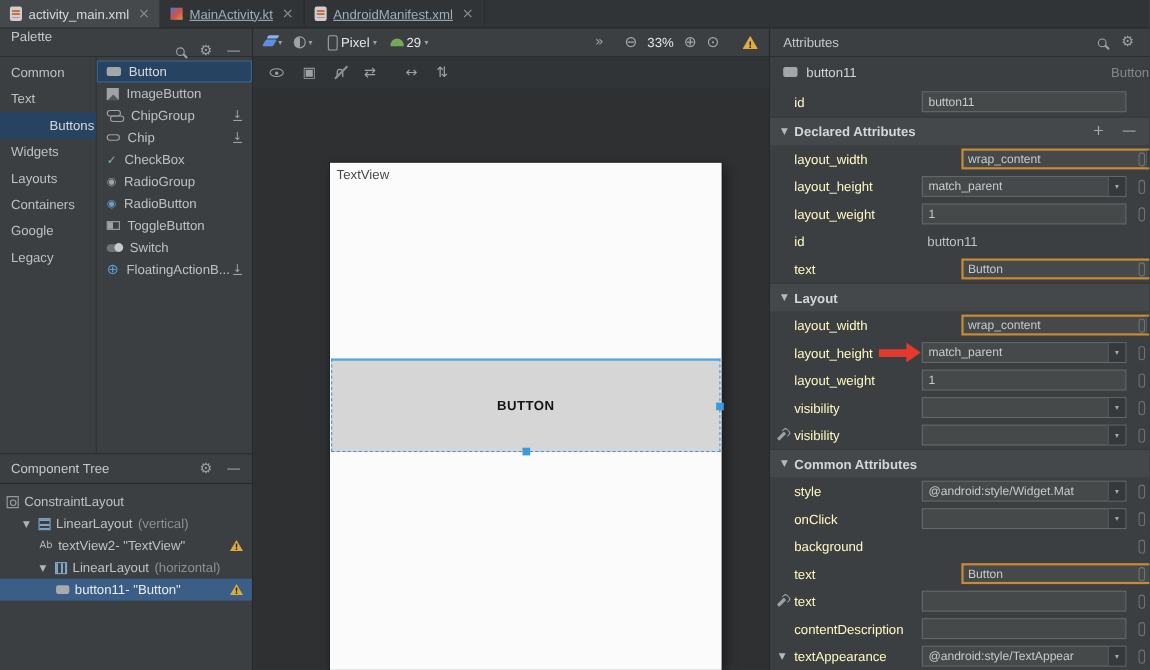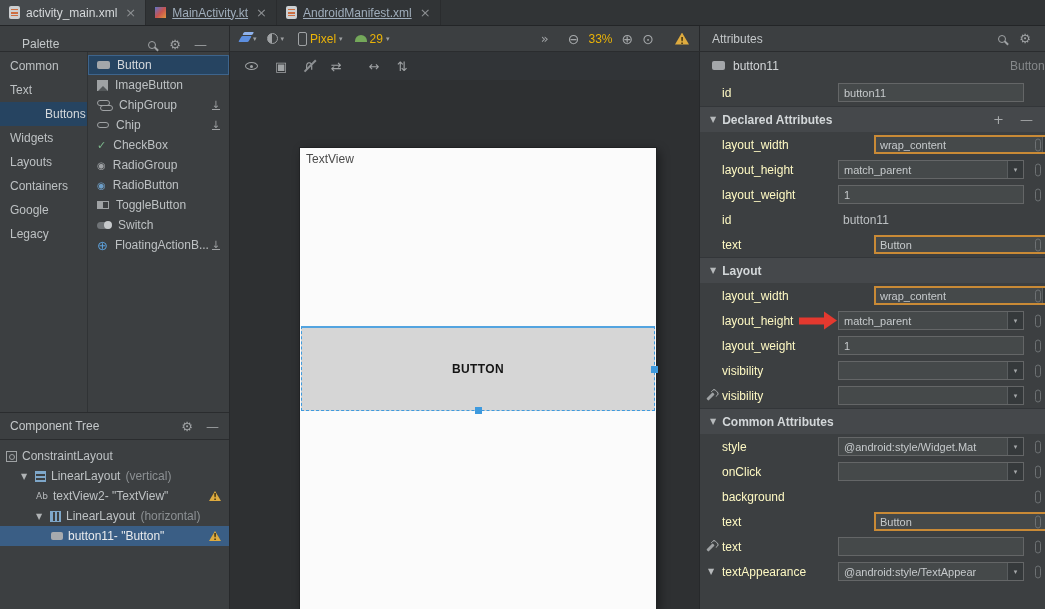--- a/index.html
+++ b/index.html
@@ -15,38 +15,38 @@
   .tab .tab-label { white-space:nowrap; }
   .tab.u .tab-label { text-decoration:underline; }
   .tab-close { color:#8d9093; font-size:13px; line-height:1; padding-left:2px; }
   .file-icon { width:11px; height:13px; background:#cdd0d2; border-radius:2px; position:relative; flex:0 0 11px; }
   .file-icon::after { content:""; position:absolute; left:2px; right:2px; top:3px; height:7px;
     background:repeating-linear-gradient(180deg,#cd6e41 0 1.5px, transparent 1.5px 3.2px); }
   .kt-icon { width:11px; height:11px; flex:0 0 11px; background:linear-gradient(135deg,#5d74c9 0%,#c8534f 52%,#e0963f 100%); }
 
   
   .headerband { height:26px; flex:0 0 26px; display:flex; background:#3c3f41; border-bottom:1px solid #2a2c2e; }
-  .hb-left { width:230px; display:flex; align-items:flex-end; padding:0 22px; border-right:1px solid #27292b; }
+  .hb-left { width:230px; display:flex; align-items:flex-start; padding:0 10px; border-right:1px solid #27292b;flex-direction:column; }
   .hb-center { width:470px; display:flex; align-items:center; padding:0 10px; border-right:1px solid #27292b; }
   .hb-right { flex:1; display:flex; align-items:center; padding:0 14px 0 12px; }
   .panel-title { color:#c4c8ca; }
   .hdr-icons { margin-left:auto; display:flex; align-items:center; gap:13px; }
   .glyph { color:#9fa2a4; font-size:13px; line-height:1; }
   .search-glyph { width:8px; height:8px; border:1.5px solid #9fa2a4; border-radius:50%; position:relative; display:inline-block; }
   .search-glyph::after { content:""; position:absolute; width:5px; height:1.5px; background:#9fa2a4; right:-4px; bottom:-2px; transform:rotate(45deg); }
 
   .tool { display:flex; align-items:center; gap:3px; }
   .mini-arrow { font-size:7px; color:#9da0a2; }
   .layers-icon { width:10px; height:6px; background:#5d8fe0; transform:skewX(-30deg); border-radius:1px; position:relative; }
   .layers-icon::after { content:""; position:absolute; left:0; top:-4px; width:10px; height:3px; background:#8fb2ec; border-radius:1px; }
   .theme-icon { width:11px; height:11px; border:1px solid #9fa2a4; border-radius:50%;
     background:linear-gradient(90deg,#9fa2a4 50%, transparent 50%); }
   .phone-icon { width:9px; height:14px; border:1.5px solid #9fa2a4; border-radius:2px; }
   .droid-icon { width:12px; height:7px; background:#74a85a; border-radius:6px 6px 0 0; }
-  .tb-label { color:#eab308; }
+  .tb-label { color:#e5e5e5; }
   .tb-right { margin-left:auto; display:flex; align-items:center; gap:9px; }
   .zicon { color:#a4a7a9; font-size:14px; line-height:1; }
   .ov { color:#9fa2a4; font-size:13px; margin-right:10px; }
 
   .warn-tri { width:12px; height:10px; background:#deab3f; clip-path:polygon(50% 0,100% 100%,0 100%); position:relative; display:inline-block; }
   .warn-tri::after { content:"!"; position:absolute; left:50%; bottom:-1px; transform:translateX(-50%);
     font-size:8px; font-weight:bold; color:#332708; font-family:"DejaVu Sans",sans-serif; }
   .warn-tri.big { width:14px; height:12px; margin-left:12px; }
 
   
@@ -468,20 +468,27 @@
           </div>
           <div class="arow">
             <span class="wrench"></span>
             <span class="alabel">text</span>
             <div class="afield">
               <span class="fval"></span>
             </div>
             <span class="oval"></span>
           </div>
           <div class="arow">
+            <span class="alabel">contentDescription</span>
+            <div class="afield">
+              <span class="fval"></span>
+            </div>
+            <span class="oval"></span>
+          </div>
+          <div class="arow">
             <span class="rowtri g">▼</span>
             <span class="alabel">textAppearance</span>
             <div class="afield">
               <span class="fval">@android:style/TextAppear</span>
               <span class="arrowbox g">▾</span>
             </div>
             <span class="oval"></span>
           </div>
         </div>
     </div>

